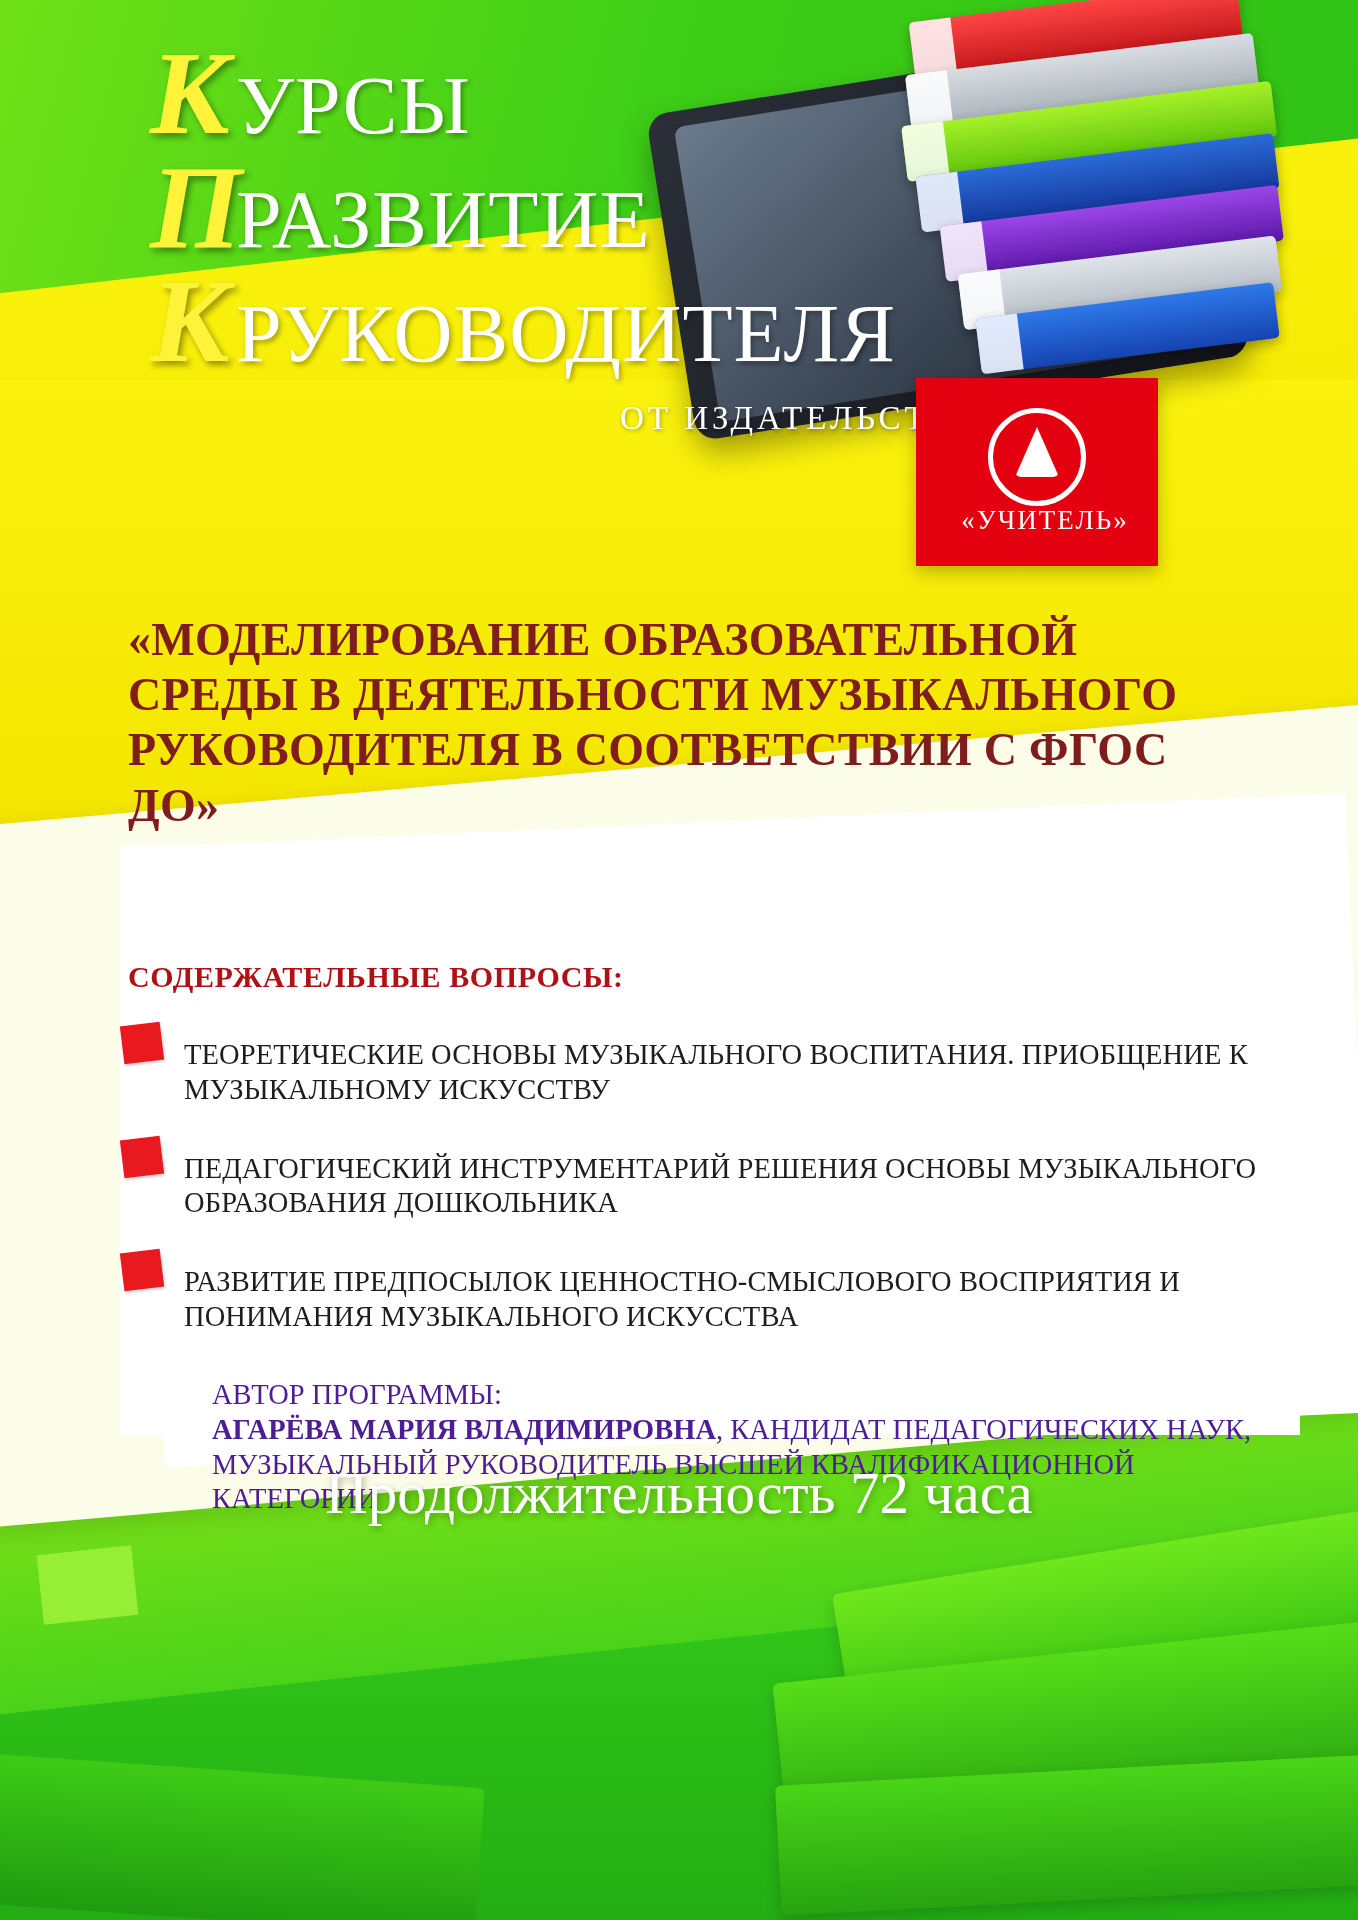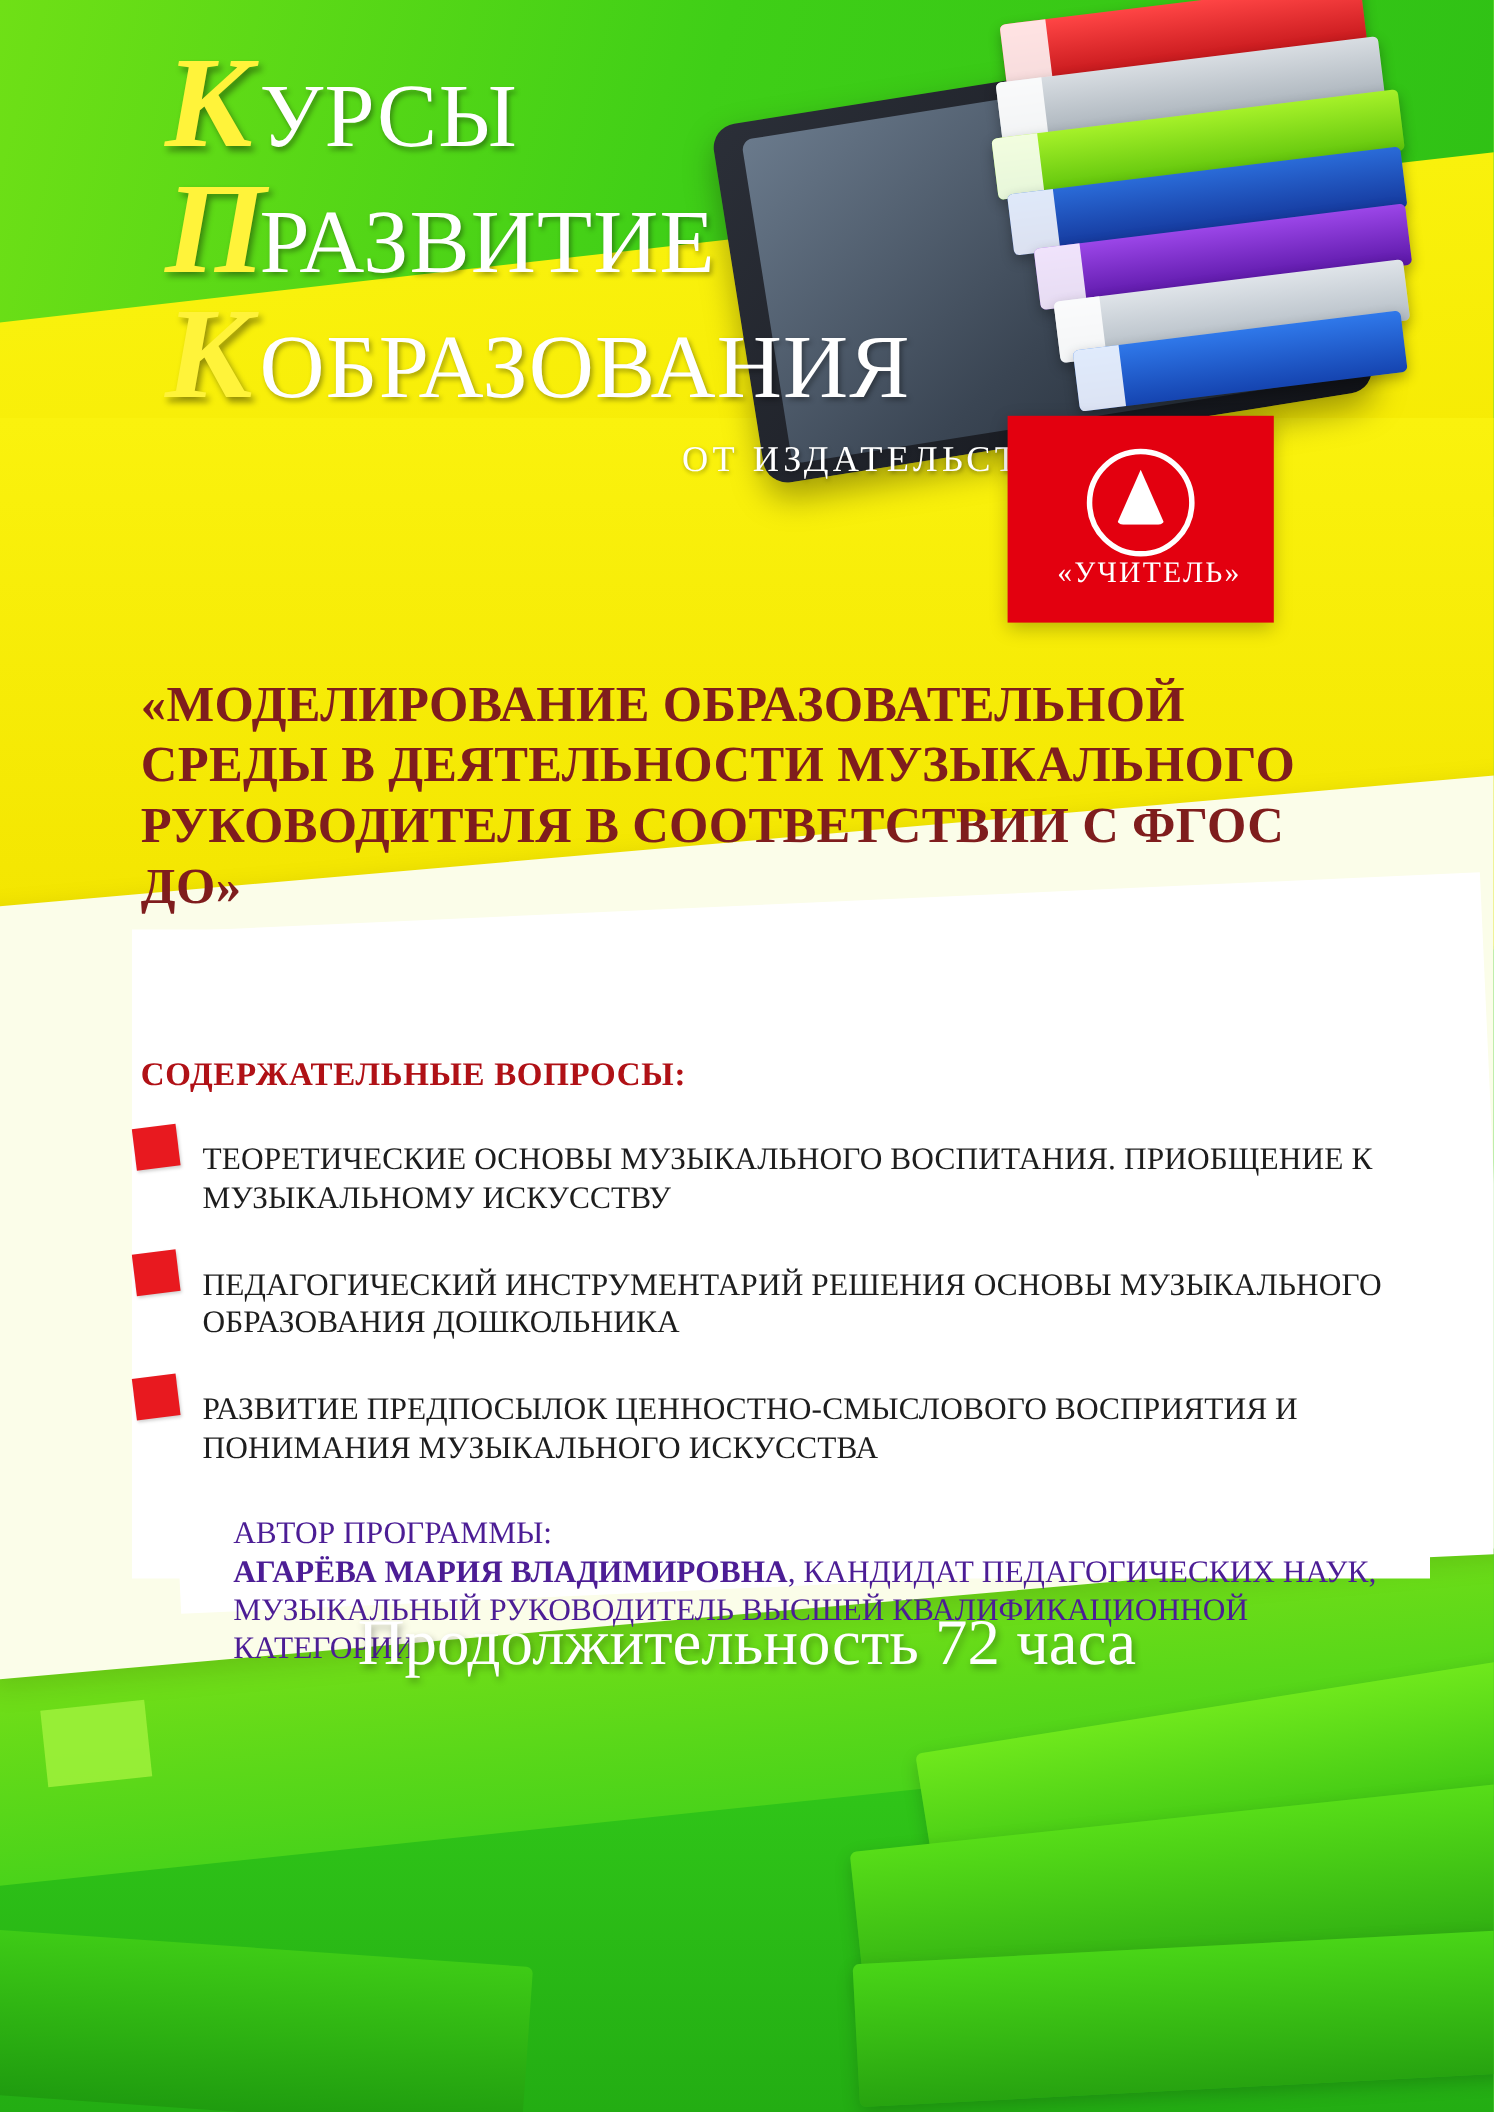--- a/index.html
+++ b/index.html
@@ -416,21 +416,21 @@
     <div class="kpk-row">
       <span class="kpk-cap">К</span>
       <span class="kpk-rest">УРСЫ</span>
     </div>
     <div class="kpk-row">
       <span class="kpk-cap">П</span>
       <span class="kpk-rest">РАЗВИТИЕ</span>
     </div>
     <div class="kpk-row">
       <span class="kpk-cap">К</span>
-      <span class="kpk-rest">ОБРАЗОВАНИЯ</span>
+      <span class="kpk-rest">РУКОВОДИТЕЛЯ</span>
     </div>
   </div>
 
   <div class="publisher-line">ОТ ИЗДАТЕЛЬСТВА</div>
 
   <div class="logo-box">
     <div class="logo-mark"></div>
     <div class="logo-text">«УЧИТЕЛЬ»</div>
   </div>
 

